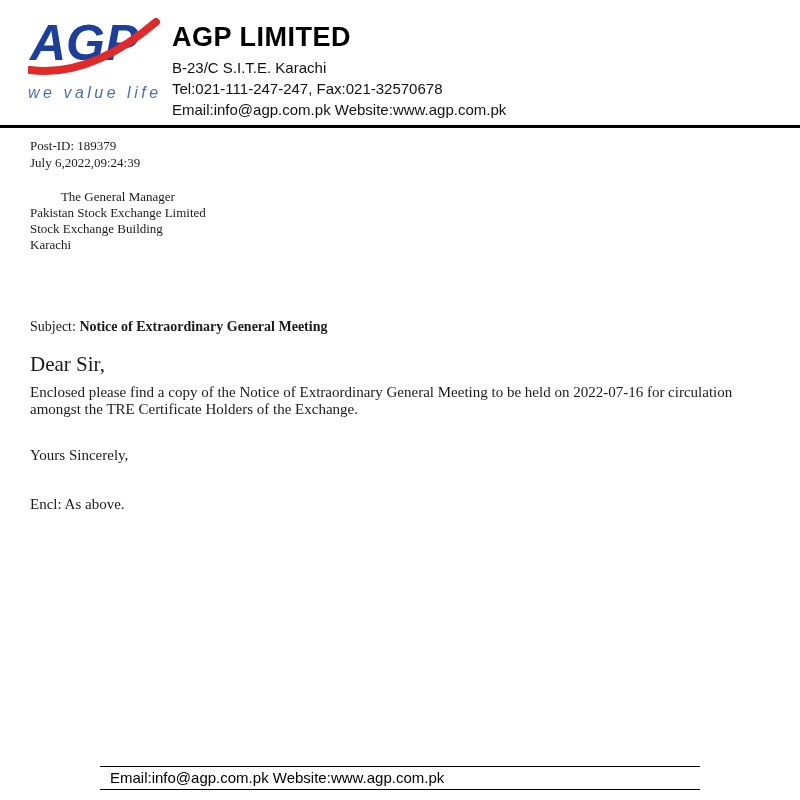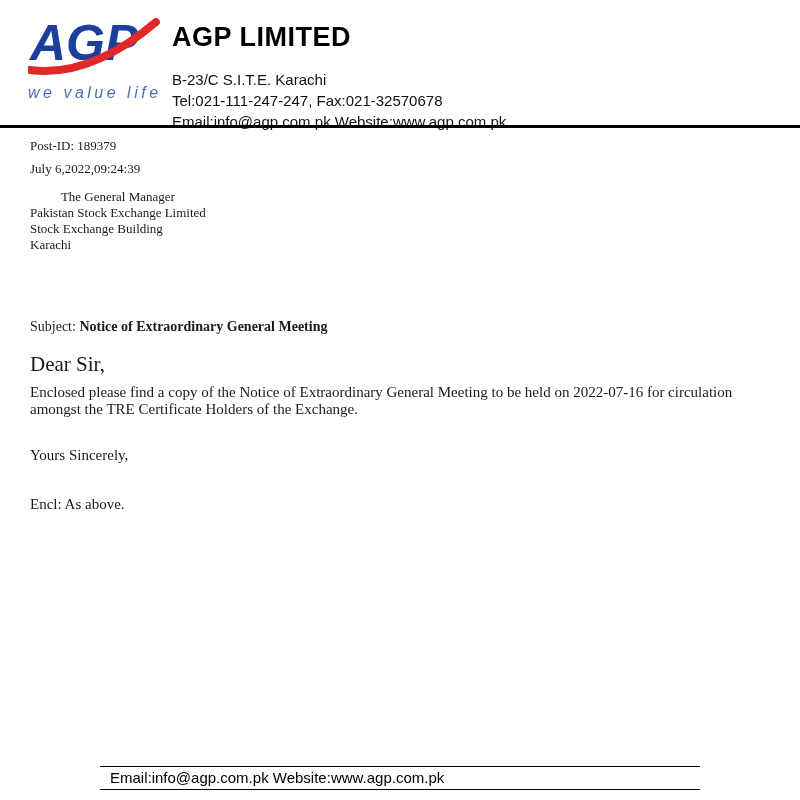--- a/index.html
+++ b/index.html
@@ -28,21 +28,21 @@
   .company-block {
     position: absolute;
     top: 10px; left: 144px;
     font-family: "Liberation Sans", sans-serif;
   }
   .company-name {
     font-size: 27px;
     font-weight: bold;
     letter-spacing: 0.5px;
     color: #000000;
-    margin-bottom: 16px;
+    margin-bottom: 4px;
   }
   .company-line {
     font-size: 15px;
     color: #111111;
     line-height: 21px;
   }
   .header-rule {
     position: absolute;
     top: 125px; left: 0;
     width: 800px; height: 3px;
@@ -50,21 +50,21 @@
   }
 
   
   .meta-line {
     position: absolute;
     left: 30px;
     font-size: 13px;
     color: #1a1a1a;
   }
   .post-id { top: 138px; }
-  .date-line { top: 161px; }
+  .date-line { top: 155px; }
 
   .recipient {
     position: absolute;
     top: 189px; left: 30px;
     font-size: 13px;
     line-height: 16px;
   }
   .recipient .name { font-weight: normal; text-align: center; }
 
   .subject-line {

